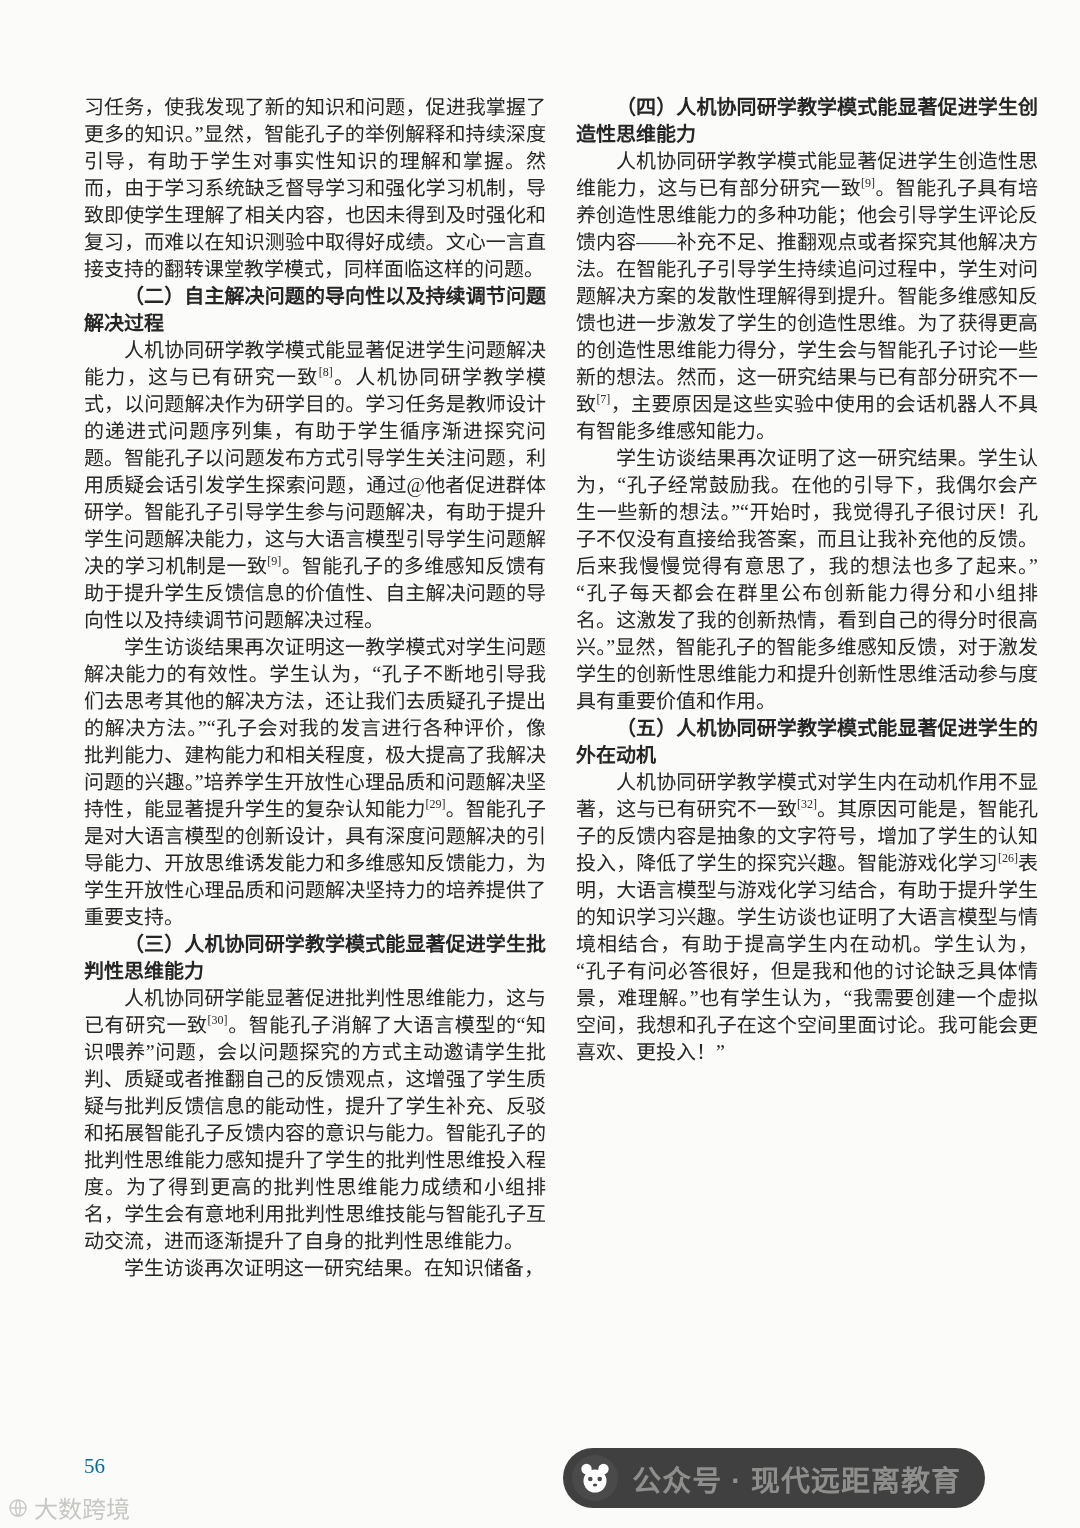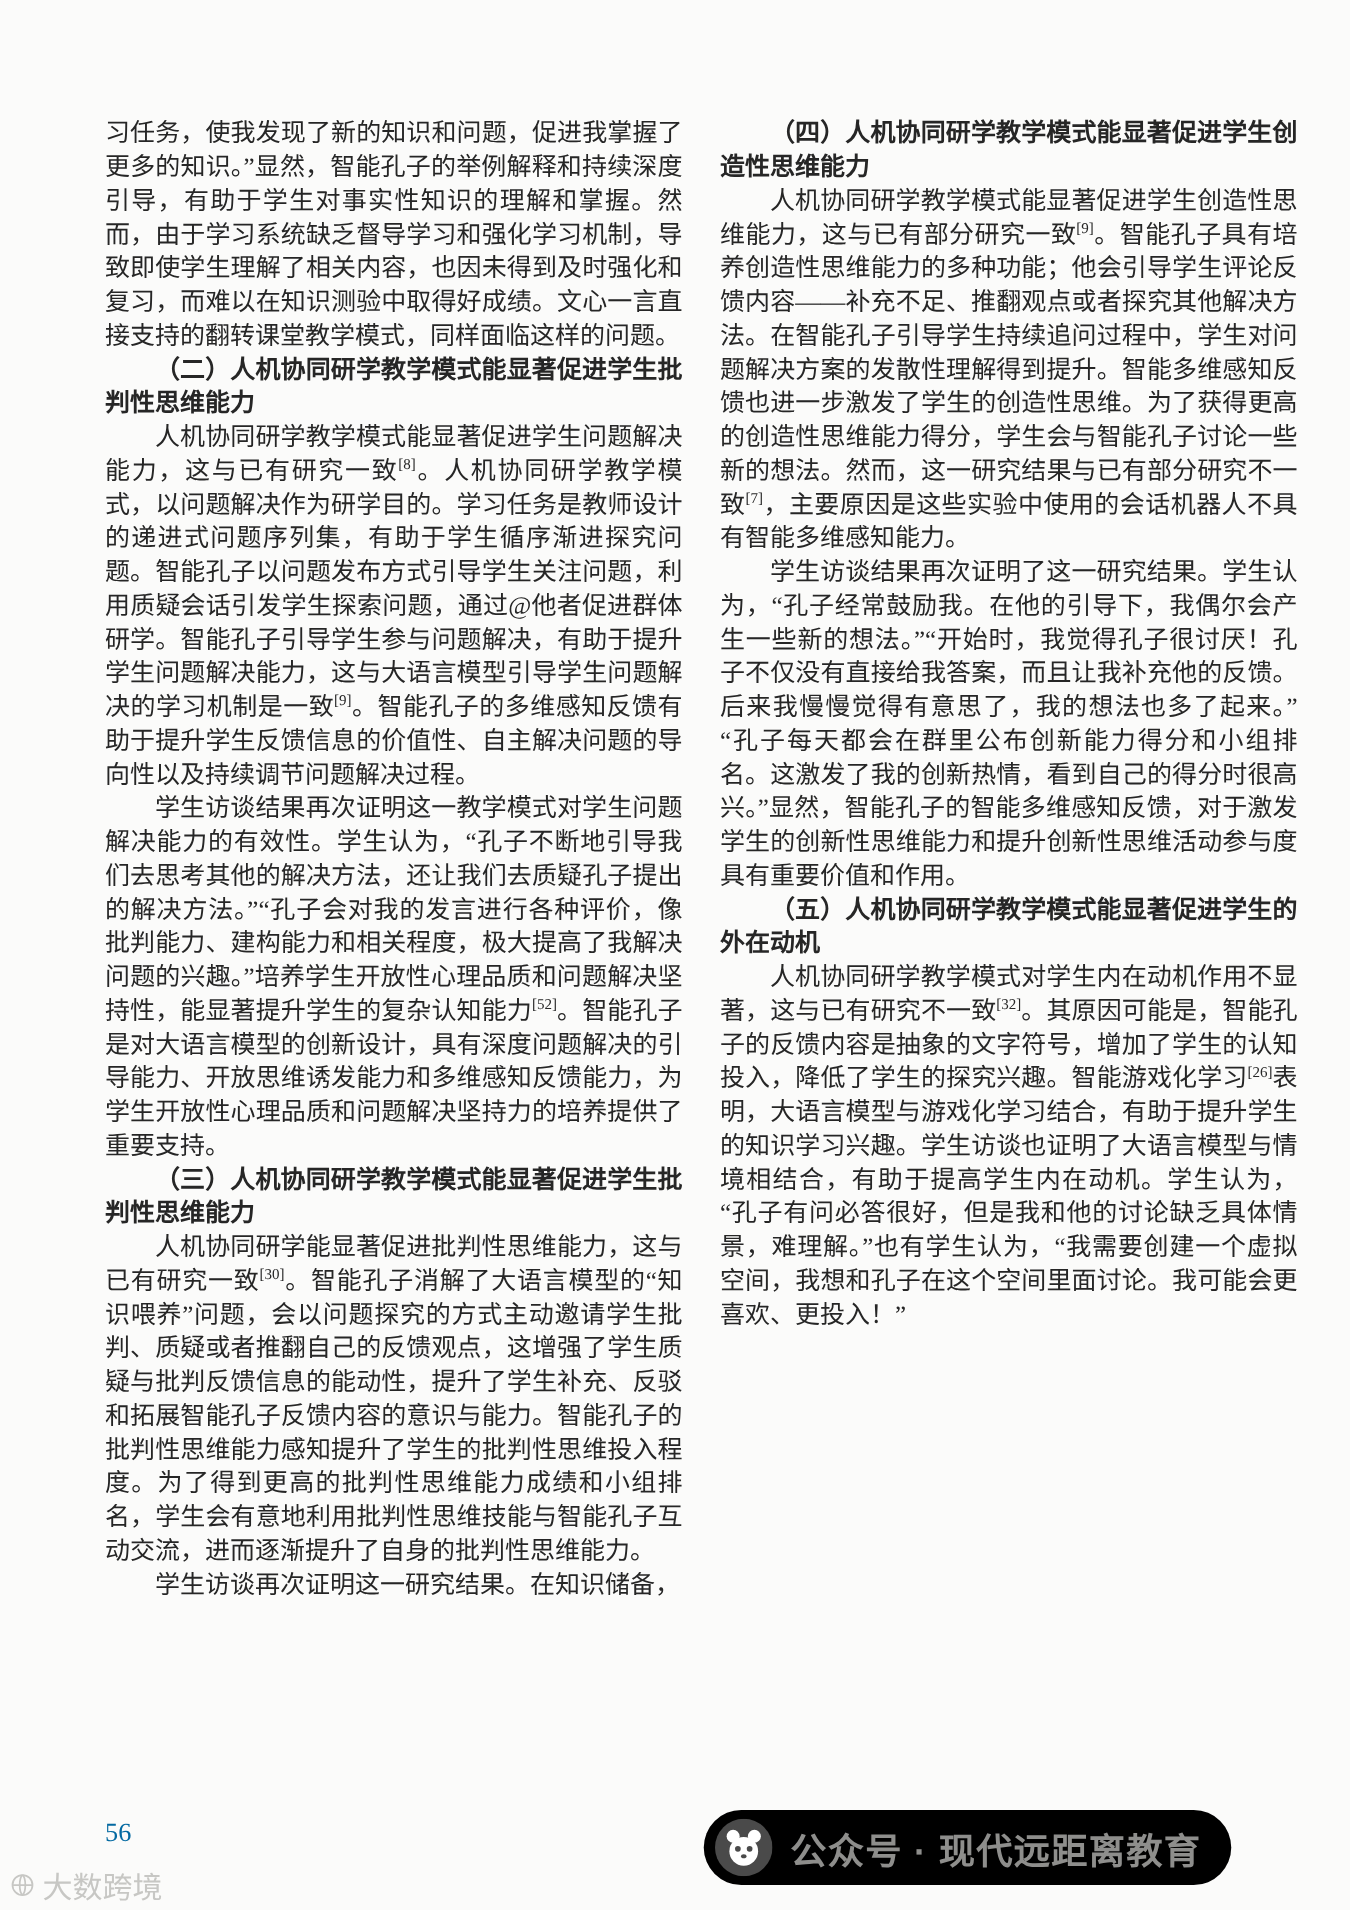--- a/index.html
+++ b/index.html
@@ -70,21 +70,21 @@
   .watermark svg {
     display: block;
   }
   .oa-badge {
     position: absolute;
     right: 64px;
     top: 1448px;
     display: flex;
     align-items: center;
     gap: 14px;
-    background: #000000;
+    background: #404040;
     border-radius: 999px;
     padding: 7px 24px 7px 9px;
   }
   .oa-badge .badge-label {
     font-family: "Liberation Sans", "DejaVu Sans", sans-serif;
     font-size: 29px;
     font-weight: 700;
     color: #8e8e8c;
     letter-spacing: 1px;
     white-space: nowrap;
@@ -94,23 +94,23 @@
   }
 </style>
 </head>
 <body>
 
 <div class="page">
 
   <div class="columns">
     <div class="column">
         <p class="continuation">习任务，使我发现了新的知识和问题，促进我掌握了更多的知识。”显然，智能孔子的举例解释和持续深度引导，有助于学生对事实性知识的理解和掌握。然而，由于学习系统缺乏督导学习和强化学习机制，导致即使学生理解了相关内容，也因未得到及时强化和复习，而难以在知识测验中取得好成绩。文心一言直接支持的翻转课堂教学模式，同样面临这样的问题。</p>
-        <p class="heading">（二）人机协同研学教学模式能显著促进学生批判性思维能力</p>
+        <p class="heading">（二）自主解决问题的导向性以及持续调节问题解决过程</p>
         <p class="paragraph">人机协同研学教学模式能显著促进学生问题解决能力，这与已有研究一致<sup>[8]</sup>。人机协同研学教学模式，以问题解决作为研学目的。学习任务是教师设计的递进式问题序列集，有助于学生循序渐进探究问题。智能孔子以问题发布方式引导学生关注问题，利用质疑会话引发学生探索问题，通过@他者促进群体研学。智能孔子引导学生参与问题解决，有助于提升学生问题解决能力，这与大语言模型引导学生问题解决的学习机制是一致<sup>[9]</sup>。智能孔子的多维感知反馈有助于提升学生反馈信息的价值性、自主解决问题的导向性以及持续调节问题解决过程。</p>
-        <p class="paragraph">学生访谈结果再次证明这一教学模式对学生问题解决能力的有效性。学生认为，“孔子不断地引导我们去思考其他的解决方法，还让我们去质疑孔子提出的解决方法。”“孔子会对我的发言进行各种评价，像批判能力、建构能力和相关程度，极大提高了我解决问题的兴趣。”培养学生开放性心理品质和问题解决坚持性，能显著提升学生的复杂认知能力<sup>[52]</sup>。智能孔子是对大语言模型的创新设计，具有深度问题解决的引导能力、开放思维诱发能力和多维感知反馈能力，为学生开放性心理品质和问题解决坚持力的培养提供了重要支持。</p>
+        <p class="paragraph">学生访谈结果再次证明这一教学模式对学生问题解决能力的有效性。学生认为，“孔子不断地引导我们去思考其他的解决方法，还让我们去质疑孔子提出的解决方法。”“孔子会对我的发言进行各种评价，像批判能力、建构能力和相关程度，极大提高了我解决问题的兴趣。”培养学生开放性心理品质和问题解决坚持性，能显著提升学生的复杂认知能力<sup>[29]</sup>。智能孔子是对大语言模型的创新设计，具有深度问题解决的引导能力、开放思维诱发能力和多维感知反馈能力，为学生开放性心理品质和问题解决坚持力的培养提供了重要支持。</p>
         <p class="heading">（三）人机协同研学教学模式能显著促进学生批判性思维能力</p>
         <p class="paragraph">人机协同研学能显著促进批判性思维能力，这与已有研究一致<sup>[30]</sup>。智能孔子消解了大语言模型的“知识喂养”问题，会以问题探究的方式主动邀请学生批判、质疑或者推翻自己的反馈观点，这增强了学生质疑与批判反馈信息的能动性，提升了学生补充、反驳和拓展智能孔子反馈内容的意识与能力。智能孔子的批判性思维能力感知提升了学生的批判性思维投入程度。为了得到更高的批判性思维能力成绩和小组排名，学生会有意地利用批判性思维技能与智能孔子互动交流，进而逐渐提升了自身的批判性思维能力。</p>
         <p class="paragraph">学生访谈再次证明这一研究结果。在知识储备，</p>
       </div>
     <div class="column">
         <p class="heading">（四）人机协同研学教学模式能显著促进学生创造性思维能力</p>
         <p class="paragraph">人机协同研学教学模式能显著促进学生创造性思维能力，这与已有部分研究一致<sup>[9]</sup>。智能孔子具有培养创造性思维能力的多种功能；他会引导学生评论反馈内容——补充不足、推翻观点或者探究其他解决方法。在智能孔子引导学生持续追问过程中，学生对问题解决方案的发散性理解得到提升。智能多维感知反馈也进一步激发了学生的创造性思维。为了获得更高的创造性思维能力得分，学生会与智能孔子讨论一些新的想法。然而，这一研究结果与已有部分研究不一致<sup>[7]</sup>，主要原因是这些实验中使用的会话机器人不具有智能多维感知能力。</p>
         <p class="paragraph">学生访谈结果再次证明了这一研究结果。学生认为，“孔子经常鼓励我。在他的引导下，我偶尔会产生一些新的想法。”“开始时，我觉得孔子很讨厌！孔子不仅没有直接给我答案，而且让我补充他的反馈。后来我慢慢觉得有意思了，我的想法也多了起来。”“孔子每天都会在群里公布创新能力得分和小组排名。这激发了我的创新热情，看到自己的得分时很高兴。”显然，智能孔子的智能多维感知反馈，对于激发学生的创新性思维能力和提升创新性思维活动参与度具有重要价值和作用。</p>
         <p class="heading">（五）人机协同研学教学模式能显著促进学生的外在动机</p>
         <p class="paragraph">人机协同研学教学模式对学生内在动机作用不显著，这与已有研究不一致<sup>[32]</sup>。其原因可能是，智能孔子的反馈内容是抽象的文字符号，增加了学生的认知投入，降低了学生的探究兴趣。智能游戏化学习<sup>[26]</sup>表明，大语言模型与游戏化学习结合，有助于提升学生的知识学习兴趣。学生访谈也证明了大语言模型与情境相结合，有助于提高学生内在动机。学生认为，“孔子有问必答很好，但是我和他的讨论缺乏具体情景，难理解。”也有学生认为，“我需要创建一个虚拟空间，我想和孔子在这个空间里面讨论。我可能会更喜欢、更投入！”</p>

